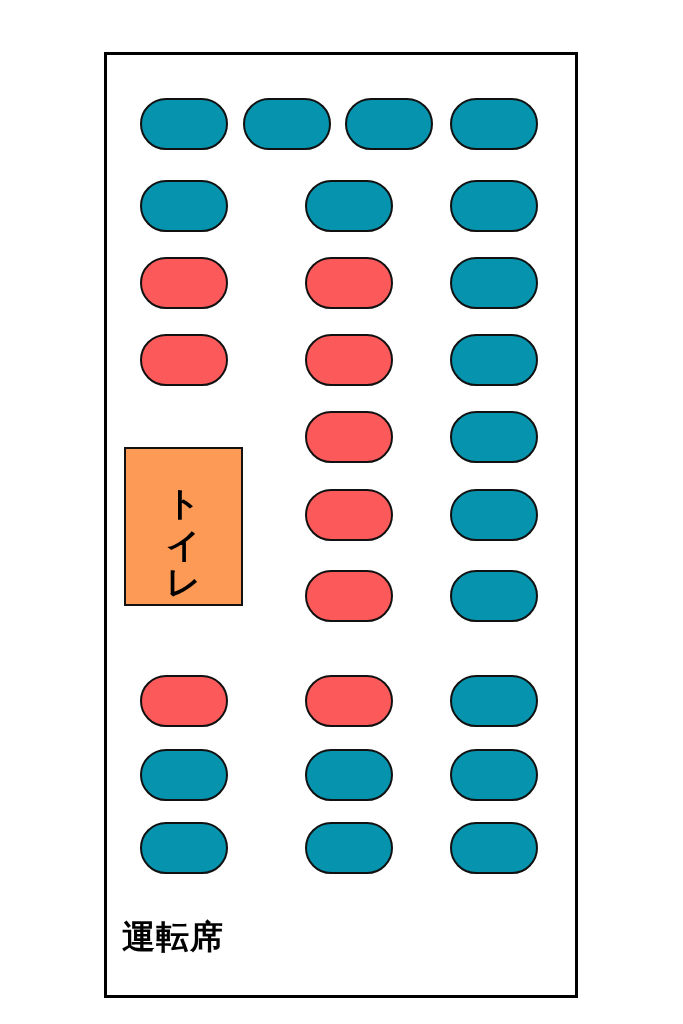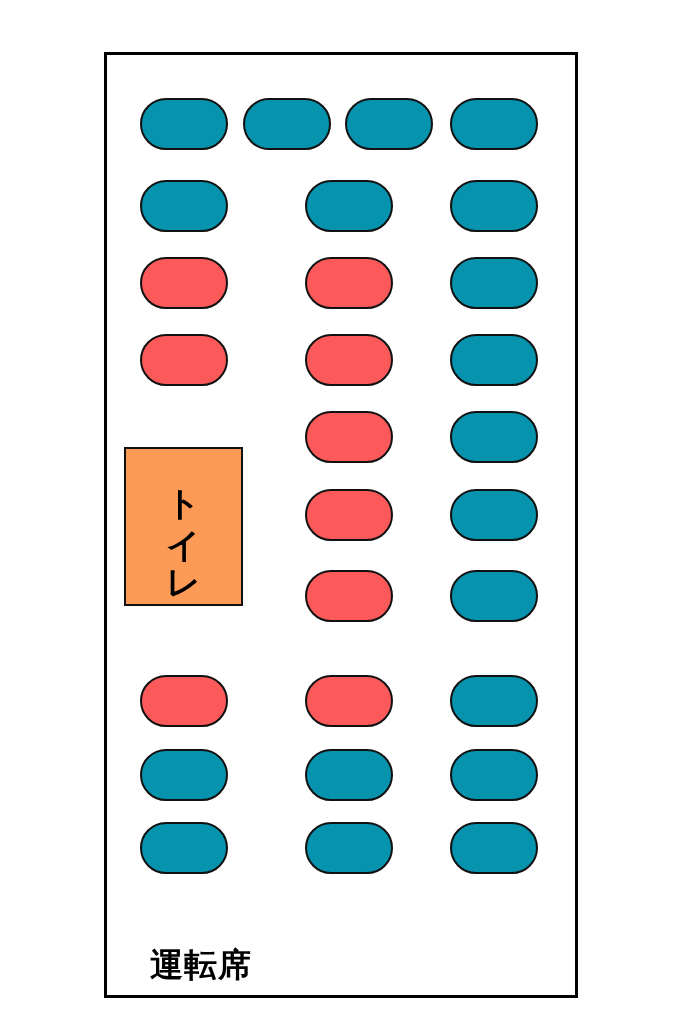--- a/index.html
+++ b/index.html
@@ -106,15 +106,15 @@
       <div class="seat available" aria-label="seat row 8 column 4 available" style="left: 450px; top: 675px; width: 88px; height: 52px;"></div>
       <div class="seat available" aria-label="seat row 9 column 1 available" style="left: 140px; top: 749px; width: 88px; height: 52px;"></div>
       <div class="seat available" aria-label="seat row 9 column 3 available" style="left: 305px; top: 749px; width: 88px; height: 52px;"></div>
       <div class="seat available" aria-label="seat row 9 column 4 available" style="left: 450px; top: 749px; width: 88px; height: 52px;"></div>
       <div class="seat available" aria-label="seat row 10 column 1 available" style="left: 140px; top: 822px; width: 88px; height: 52px;"></div>
       <div class="seat available" aria-label="seat row 10 column 3 available" style="left: 305px; top: 822px; width: 88px; height: 52px;"></div>
       <div class="seat available" aria-label="seat row 10 column 4 available" style="left: 450px; top: 822px; width: 88px; height: 52px;"></div>
       <div class="facility-toilet" style="left: 124px; top: 447px; width: 119px; height: 159px;">
         <span class="vlabel">トイレ</span>
       </div>
-      <div class="driver-label" style="left: 150px; top: 915px; margin-top: 28px;">運転席</div>
+      <div class="driver-label" style="left: 122px; top: 915px;">運転席</div>
     </div>
 </div>
 
 </body></html>

